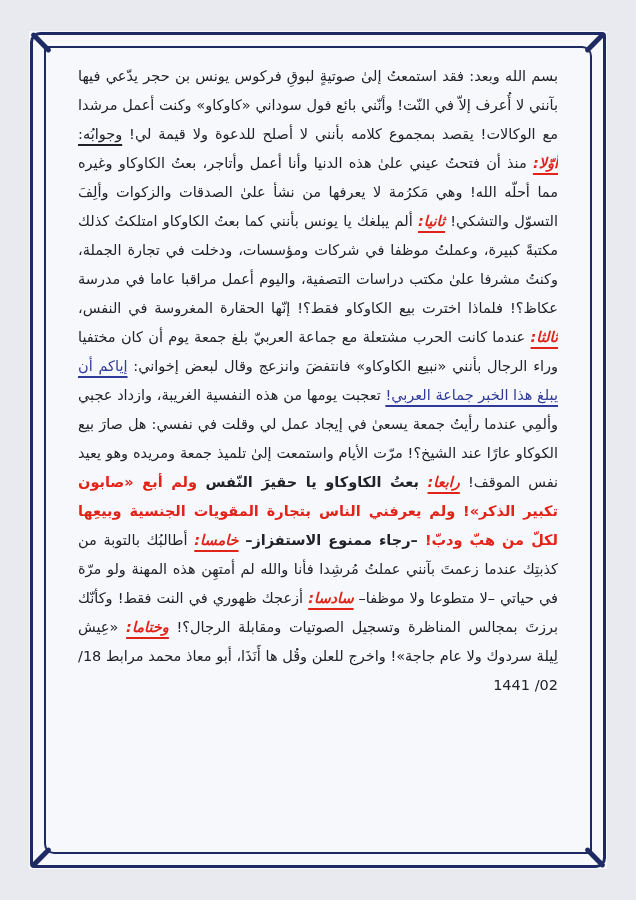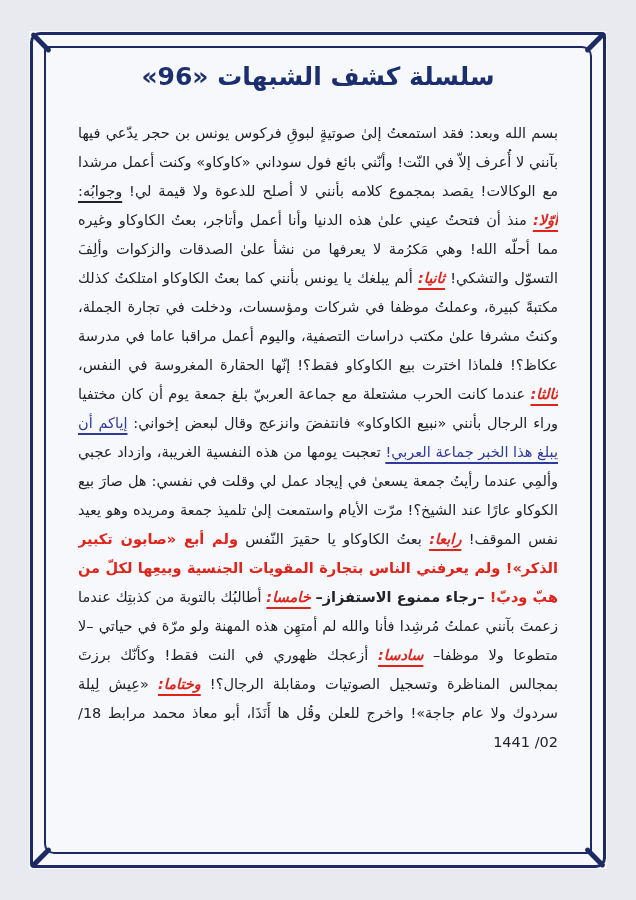--- a/index.html
+++ b/index.html
@@ -60,30 +60,29 @@
     text-justify: inter-word;
     margin: 0;
     direction: rtl;
   }
   .body-text span { text-underline-offset: 5px; text-decoration-thickness: 1.5px; }
   .seg-normal { color: var(--text, #22222a); }
   .seg-black-underline { color: var(--text, #22222a); text-decoration: underline; }
   .seg-red-underline { color: var(--red, #e2231a); font-weight: bold; text-decoration: underline; font-style: italic; }
   .seg-blue-underline { color: var(--blue, #2f3a9b); text-decoration: underline; }
   .seg-red-bold { color: var(--red, #e2231a); font-weight: bold; }
-  .seg-black-bold { color: var(--text, #22222a); font-weight: normal; }
+  .seg-black-bold { color: var(--text, #22222a); font-weight: bold; }
   .seg-black-bold-underline { color: var(--text, #22222a); font-weight: bold; }
 </style>
 </head>
 <body>
 
 <div class="paper"></div>
 <div class="frame-outer"></div>
 <div class="frame-inner"></div>
 <div class="corner-accent corner-tl"></div>
 <div class="corner-accent corner-tr"></div>
 <div class="corner-accent corner-bl"></div>
 <div class="corner-accent corner-br"></div>
 
 <div class="content">
-  <h1 class="title">سلسلة كشف الشبهات «96»</h1>
   <p class="body-text" id="body-text"><span class="seg-normal">بسم الله وبعد: فقد استمعتُ إلىٰ صوتيةٍ لبوقِ فركوس يونس بن حجر يدّعي فيها بآنني لا أُعرف إلاّ في النّت! وأنّني بائع فول سوداني «كاوكاو» وكنت أعمل مرشدا مع الوكالات! يقصد بمجموع كلامه بأنني لا أصلح للدعوة ولا قيمة لي! </span><span class="seg-black-underline">وجوابُه:</span><span class="seg-normal"> </span><span class="seg-red-underline">أوّلا:</span><span class="seg-normal"> منذ أن فتحتُ عيني علىٰ هذه الدنيا وأنا أعمل وأتاجر، بعتُ الكاوكاو وغيره مما أحلّه الله! وهي مَكرُمة لا يعرفها من نشأ علىٰ الصدقات والزكوات وألِفَ التسوّل والتشكي! </span><span class="seg-red-underline">ثانيا:</span><span class="seg-normal"> ألم يبلغك يا يونس بأنني كما بعتُ الكاوكاو امتلكتُ كذلك مكتبةً كبيرة، وعملتُ موظفا في شركات ومؤسسات، ودخلت في تجارة الجملة، وكنتُ مشرفا علىٰ مكتب دراسات التصفية، واليوم أعمل مراقبا عاما في مدرسة عكاظ؟! فلماذا اخترت بيع الكاوكاو فقط؟! إنّها الحقارة المغروسة في النفس، </span><span class="seg-red-underline">ثالثا:</span><span class="seg-normal"> عندما كانت الحرب مشتعلة مع جماعة العربيّ بلغ جمعة يوم أن كان مختفيا وراء الرجال بأنني «نبيع الكاوكاو» فانتفضَ وانزعج وقال لبعض إخواني: </span><span class="seg-blue-underline">إياكم أن يبلغ هذا الخبر جماعة العربي!</span><span class="seg-normal"> تعجبت يومها من هذه النفسية الغريبة، وازداد عجبي وألمِي عندما رأيتُ جمعة يسعىٰ في إيجاد عمل لي وقلت في نفسي: هل صارَ بيع الكوكاو عارًا عند الشيخ؟! مرّت الأيام واستمعت إلىٰ تلميذ جمعة ومريده وهو يعيد نفس الموقف! </span><span class="seg-red-underline">رابعا:</span><span class="seg-black-bold"> بعتُ الكاوكاو يا حقيرَ النّفس </span><span class="seg-red-bold">ولم أبع «صابون تكبير الذكر»! ولم يعرفني الناس بتجارة المقويات الجنسية وبيعِها لكلّ من هبّ ودبّ! </span><span class="seg-black-bold-underline">–رجاء ممنوع الاستفزاز–</span><span class="seg-normal"> </span><span class="seg-red-underline">خامسا:</span><span class="seg-normal"> أطالبُك بالتوبة من كذبتِك عندما زعمتَ بآنني عملتُ مُرشِدا فأنا والله لم أمتهِن هذه المهنة ولو مرّة في حياتي –لا متطوعا ولا موظفا– </span><span class="seg-red-underline">سادسا:</span><span class="seg-normal"> أزعجك ظهوري في النت فقط! وكأنّك برزتَ بمجالس المناظرة وتسجيل الصوتيات ومقابلة الرجال؟! </span><span class="seg-red-underline">وختاما:</span><span class="seg-normal"> «عِيش لِيلة سردوك ولا عام جاجة»! واخرج للعلن وقُل ها أَنَذَا، أبو معاذ محمد مرابط 18/ 02/ 1441</span></p>
 </div>
 
 </body></html>

